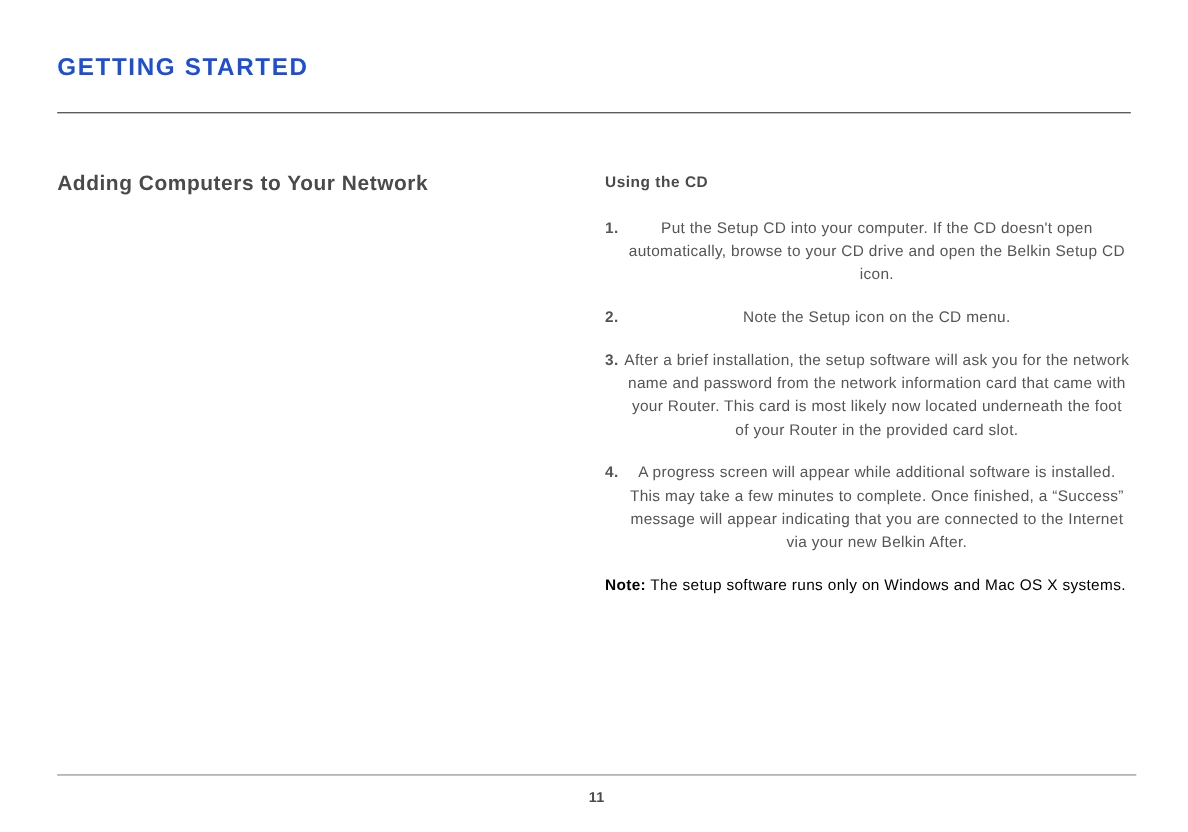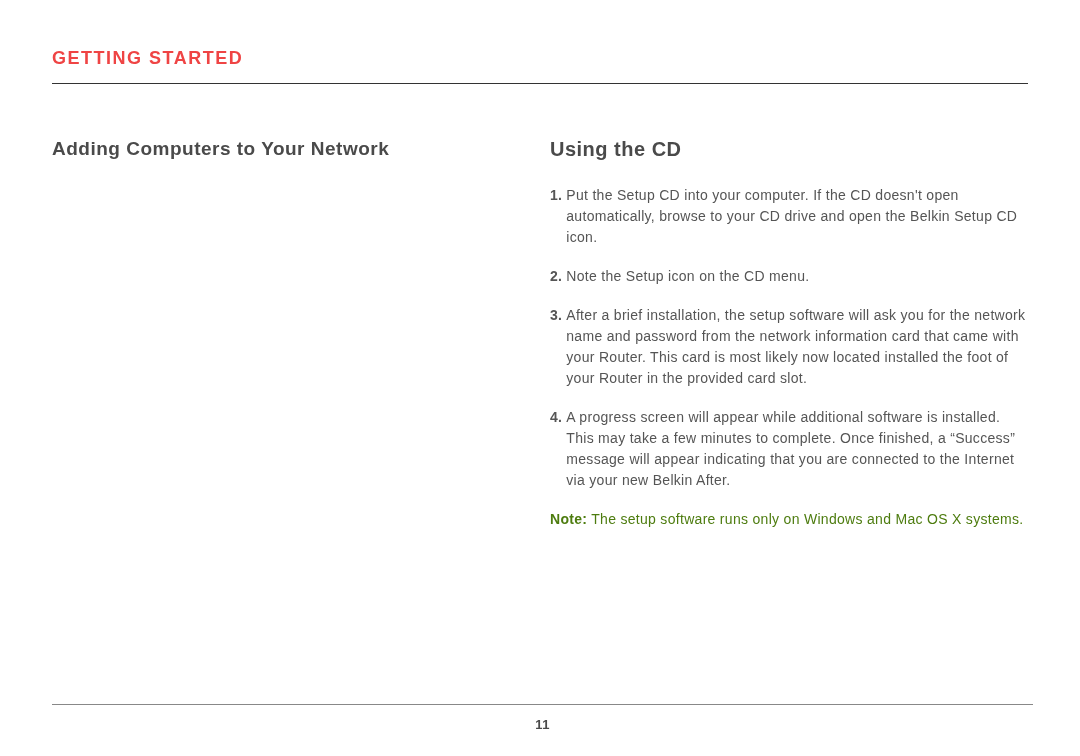--- a/index.html
+++ b/index.html
@@ -10,26 +10,26 @@
     body {
       font-family: Arial, Helvetica, sans-serif;
       background: #ffffff;
       width: 1080px;
       height: 756px;
       padding: 48px 52px 28px 52px;
       color: #4a4a4a;
       position: relative;
     }
     .header-title {
-      font-size: 18px;
+      font-size: 22px;
       font-weight: bold;
       letter-spacing: 1.5px;
-      color: #ef4444;
+      color: #1d4ed8;
       text-transform: uppercase;
-      margin-bottom: 14px;
+      margin-bottom: 28px;
     }
     .top-rule {
       border: none;
       border-top: 1.5px solid #333333;
       margin-bottom: 54px;
     }
     .content {
       display: flex;
       gap: 28px;
     }
@@ -46,21 +46,21 @@
       letter-spacing: 0.5px;
       margin-bottom: 42px;
     }
     .intro-text {
       font-size: 14px;
       line-height: 1.5;
       color: #555555;
       letter-spacing: 0.3px;
     }
     .sub-heading {
-      font-size: 20px;
+      font-size: 14px;
       font-weight: bold;
       color: #4a4a4a;
       letter-spacing: 0.5px;
       margin-bottom: 24px;
     }
     .step-list {
       list-style: none;
       font-size: 14px;
       line-height: 1.5;
       letter-spacing: 0.3px;
@@ -70,26 +70,27 @@
       display: flex;
       margin-bottom: 18px;
     }
     .step-num {
       font-weight: bold;
       margin-right: 4px;
       white-space: nowrap;
     }
     .step-text {
       flex: 1;
+      text-align: center;
     }
     .note {
       font-size: 14px;
       line-height: 1.5;
       letter-spacing: 0.3px;
-      color: #4d7c0f;
+      color: #000000;
     }
     .note-label {
       font-weight: bold;
     }
     .footer {
       position: absolute;
       bottom: 24px;
       left: 52px;
       right: 47px;
     }
@@ -122,21 +123,21 @@
       <li>
         <span class="step-num">1.</span>
         <span class="step-text">Put the Setup CD into your computer. If the CD doesn't open automatically, browse to your CD drive and open the Belkin Setup CD icon.</span>
       </li>
       <li>
         <span class="step-num">2.</span>
         <span class="step-text">Note the Setup icon on the CD menu.</span>
       </li>
       <li>
         <span class="step-num">3.</span>
-        <span class="step-text">After a brief installation, the setup software will ask you for the network name and password from the network information card that came with your Router. This card is most likely now located installed the foot of your Router in the provided card slot.</span>
+        <span class="step-text">After a brief installation, the setup software will ask you for the network name and password from the network information card that came with your Router. This card is most likely now located underneath the foot of your Router in the provided card slot.</span>
       </li>
       <li>
         <span class="step-num">4.</span>
         <span class="step-text">A progress screen will appear while additional software is installed. This may take a few minutes to complete. Once finished, a “Success” message will appear indicating that you are connected to the Internet via your new Belkin After.</span>
       </li>
     </ol>
     <div class="note">
       <span class="note-label">Note:</span><span> The setup software runs only on Windows and Mac OS X systems.</span>
     </div>
   </div>

